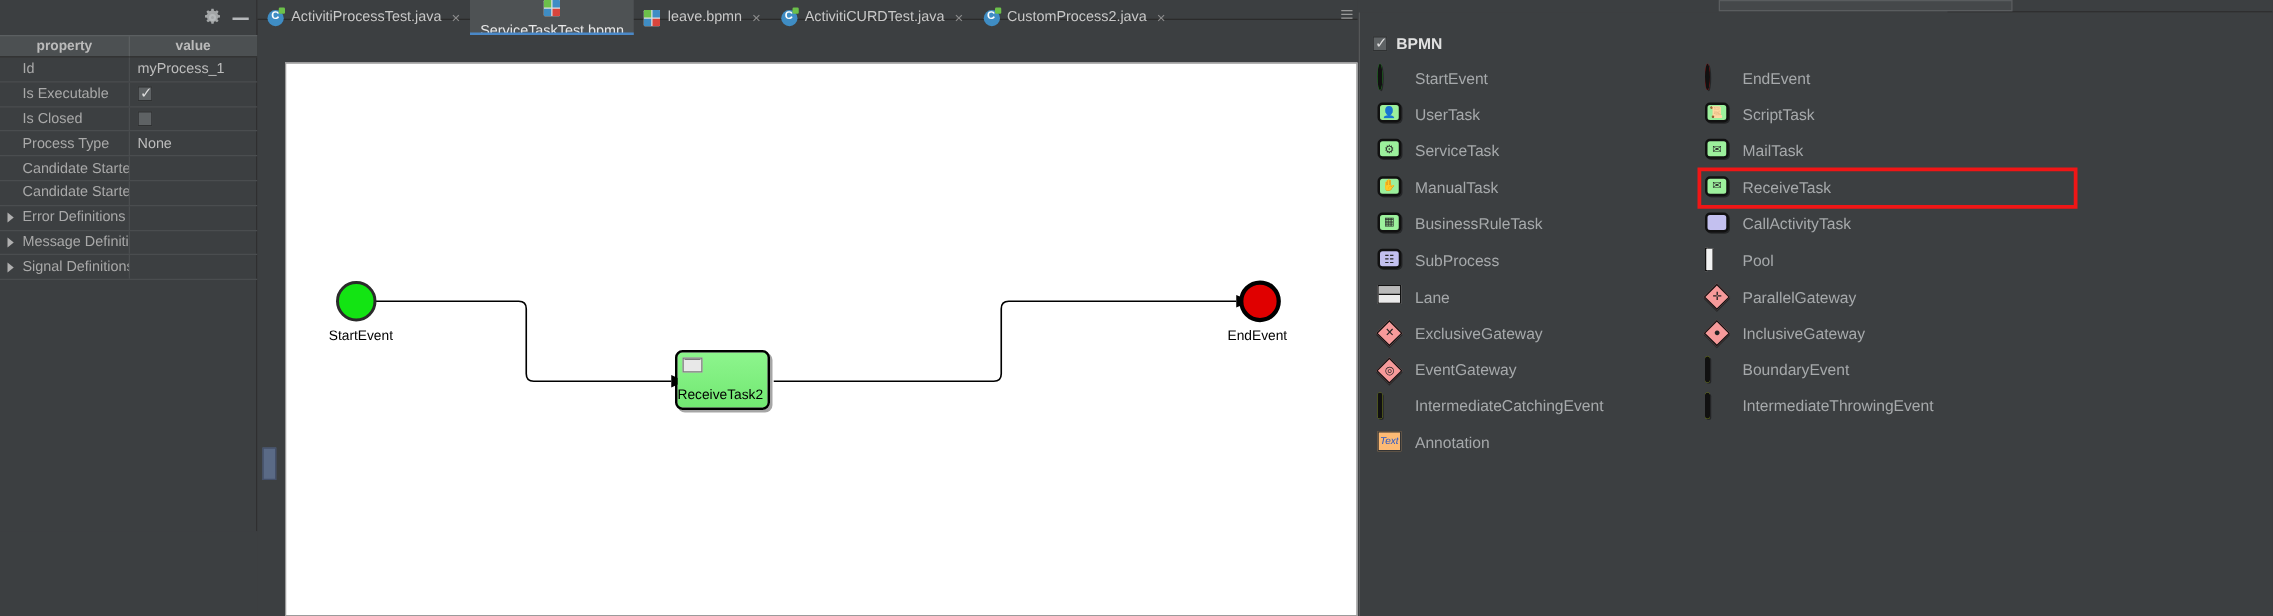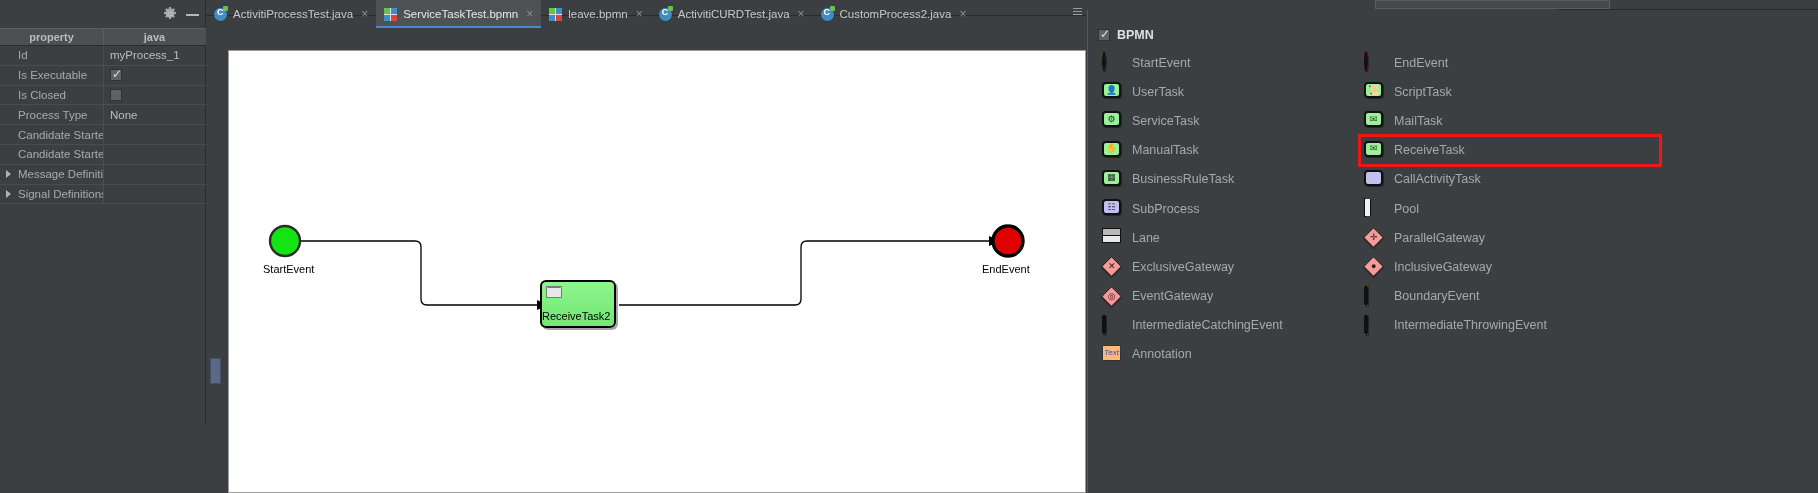--- a/index.html
+++ b/index.html
@@ -82,21 +82,21 @@
   
   .tabbar {
     position: absolute; left: 206px; top: 0; width: 880px; height: 16px;
     background: #3c3f41; border-bottom: 1px solid #2b2b2b;
   }
   .tab {
     position: relative; float: left; height: 28px; padding: 0 8px 0 8px;
     display: flex; align-items: center; gap: 6px; cursor: pointer;
     color: #bbbbbb; font-size: 11.5px; white-space: nowrap;
   }
-  .tab.active { background: #4e5254; }
+  .tab.active { background: #4e5254; flex-direction: column; }
   .tab.active::after {
     content: ""; position: absolute; left: 0; right: 0; bottom: 0; height: 2px; background: #4a88c7;
   }
   .tab .tlabel { color: #c8c8c8; }
   .tab.active .tlabel { color: #e8e8e8; }
   .tab .tclose { color: #8d8d8d; font-size: 12px; margin-left: 2px; }
 
   
   .ico { width: 13px; height: 13px; position: relative; flex: 0 0 13px; }
   .ico-java { border-radius: 50%; background: #3f8dc4; }
@@ -246,21 +246,21 @@
         </svg>
       </div>
       <div class="tb-icon tb-min">
           <span class="bar"></span>
         </div>
     </div>
 
     <div class="props-table">
       <div class="props-head">
         <div class="cell c1">property</div>
-        <div class="cell c2">java</div>
+        <div class="cell c2">value</div>
       </div>
       <div id="props-rows">
           <div class="props-row">
             <div class="c1">
               <span>Id</span>
             </div>
             <div class="c2">myProcess_1</div>
           </div>
           <div class="props-row">
             <div class="c1">
@@ -286,20 +286,27 @@
           </div>
           <div class="props-row">
             <div class="c1">
               <span>Candidate Starte</span>
             </div>
             <div class="c2"></div>
           </div>
           <div class="props-row">
             <div class="c1">
               <span>Candidate Starte</span>
+            </div>
+            <div class="c2"></div>
+          </div>
+          <div class="props-row">
+            <div class="c1">
+              <span class="twisty"></span>
+              <span>Error Definitions</span>
             </div>
             <div class="c2"></div>
           </div>
           <div class="props-row">
             <div class="c1">
               <span class="twisty"></span>
               <span>Message Definiti</span>
             </div>
             <div class="c2"></div>
           </div>

